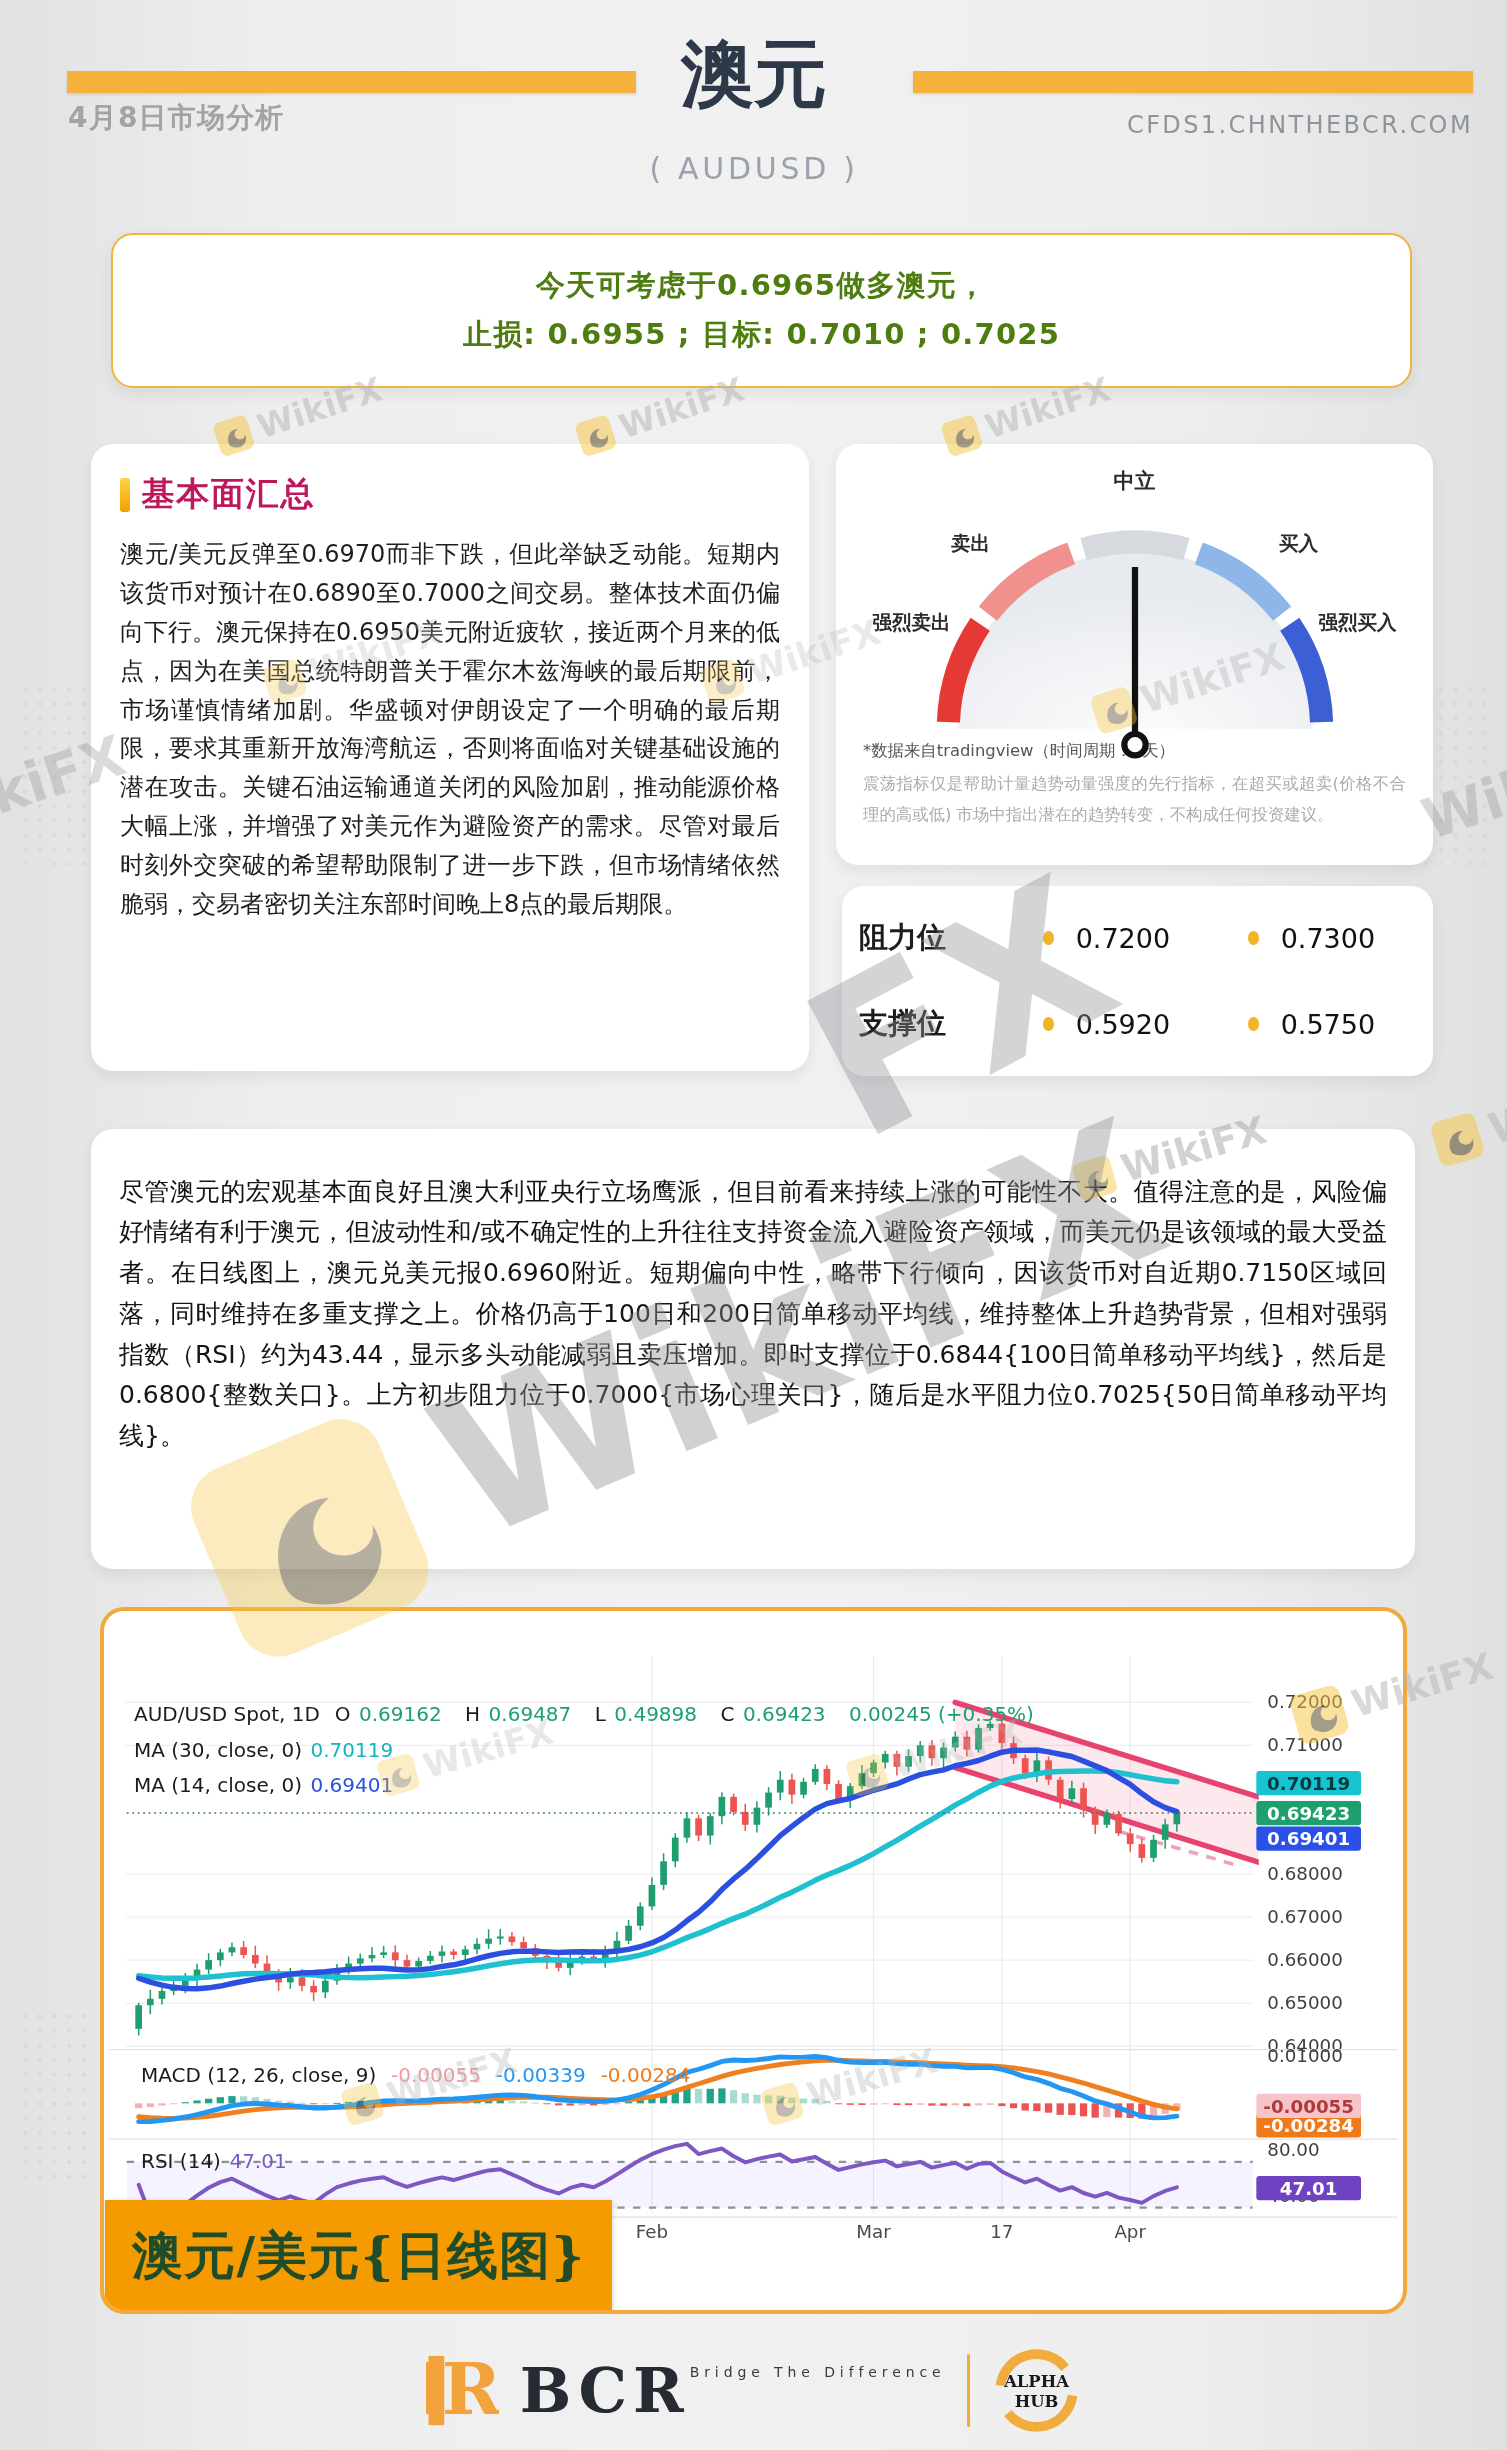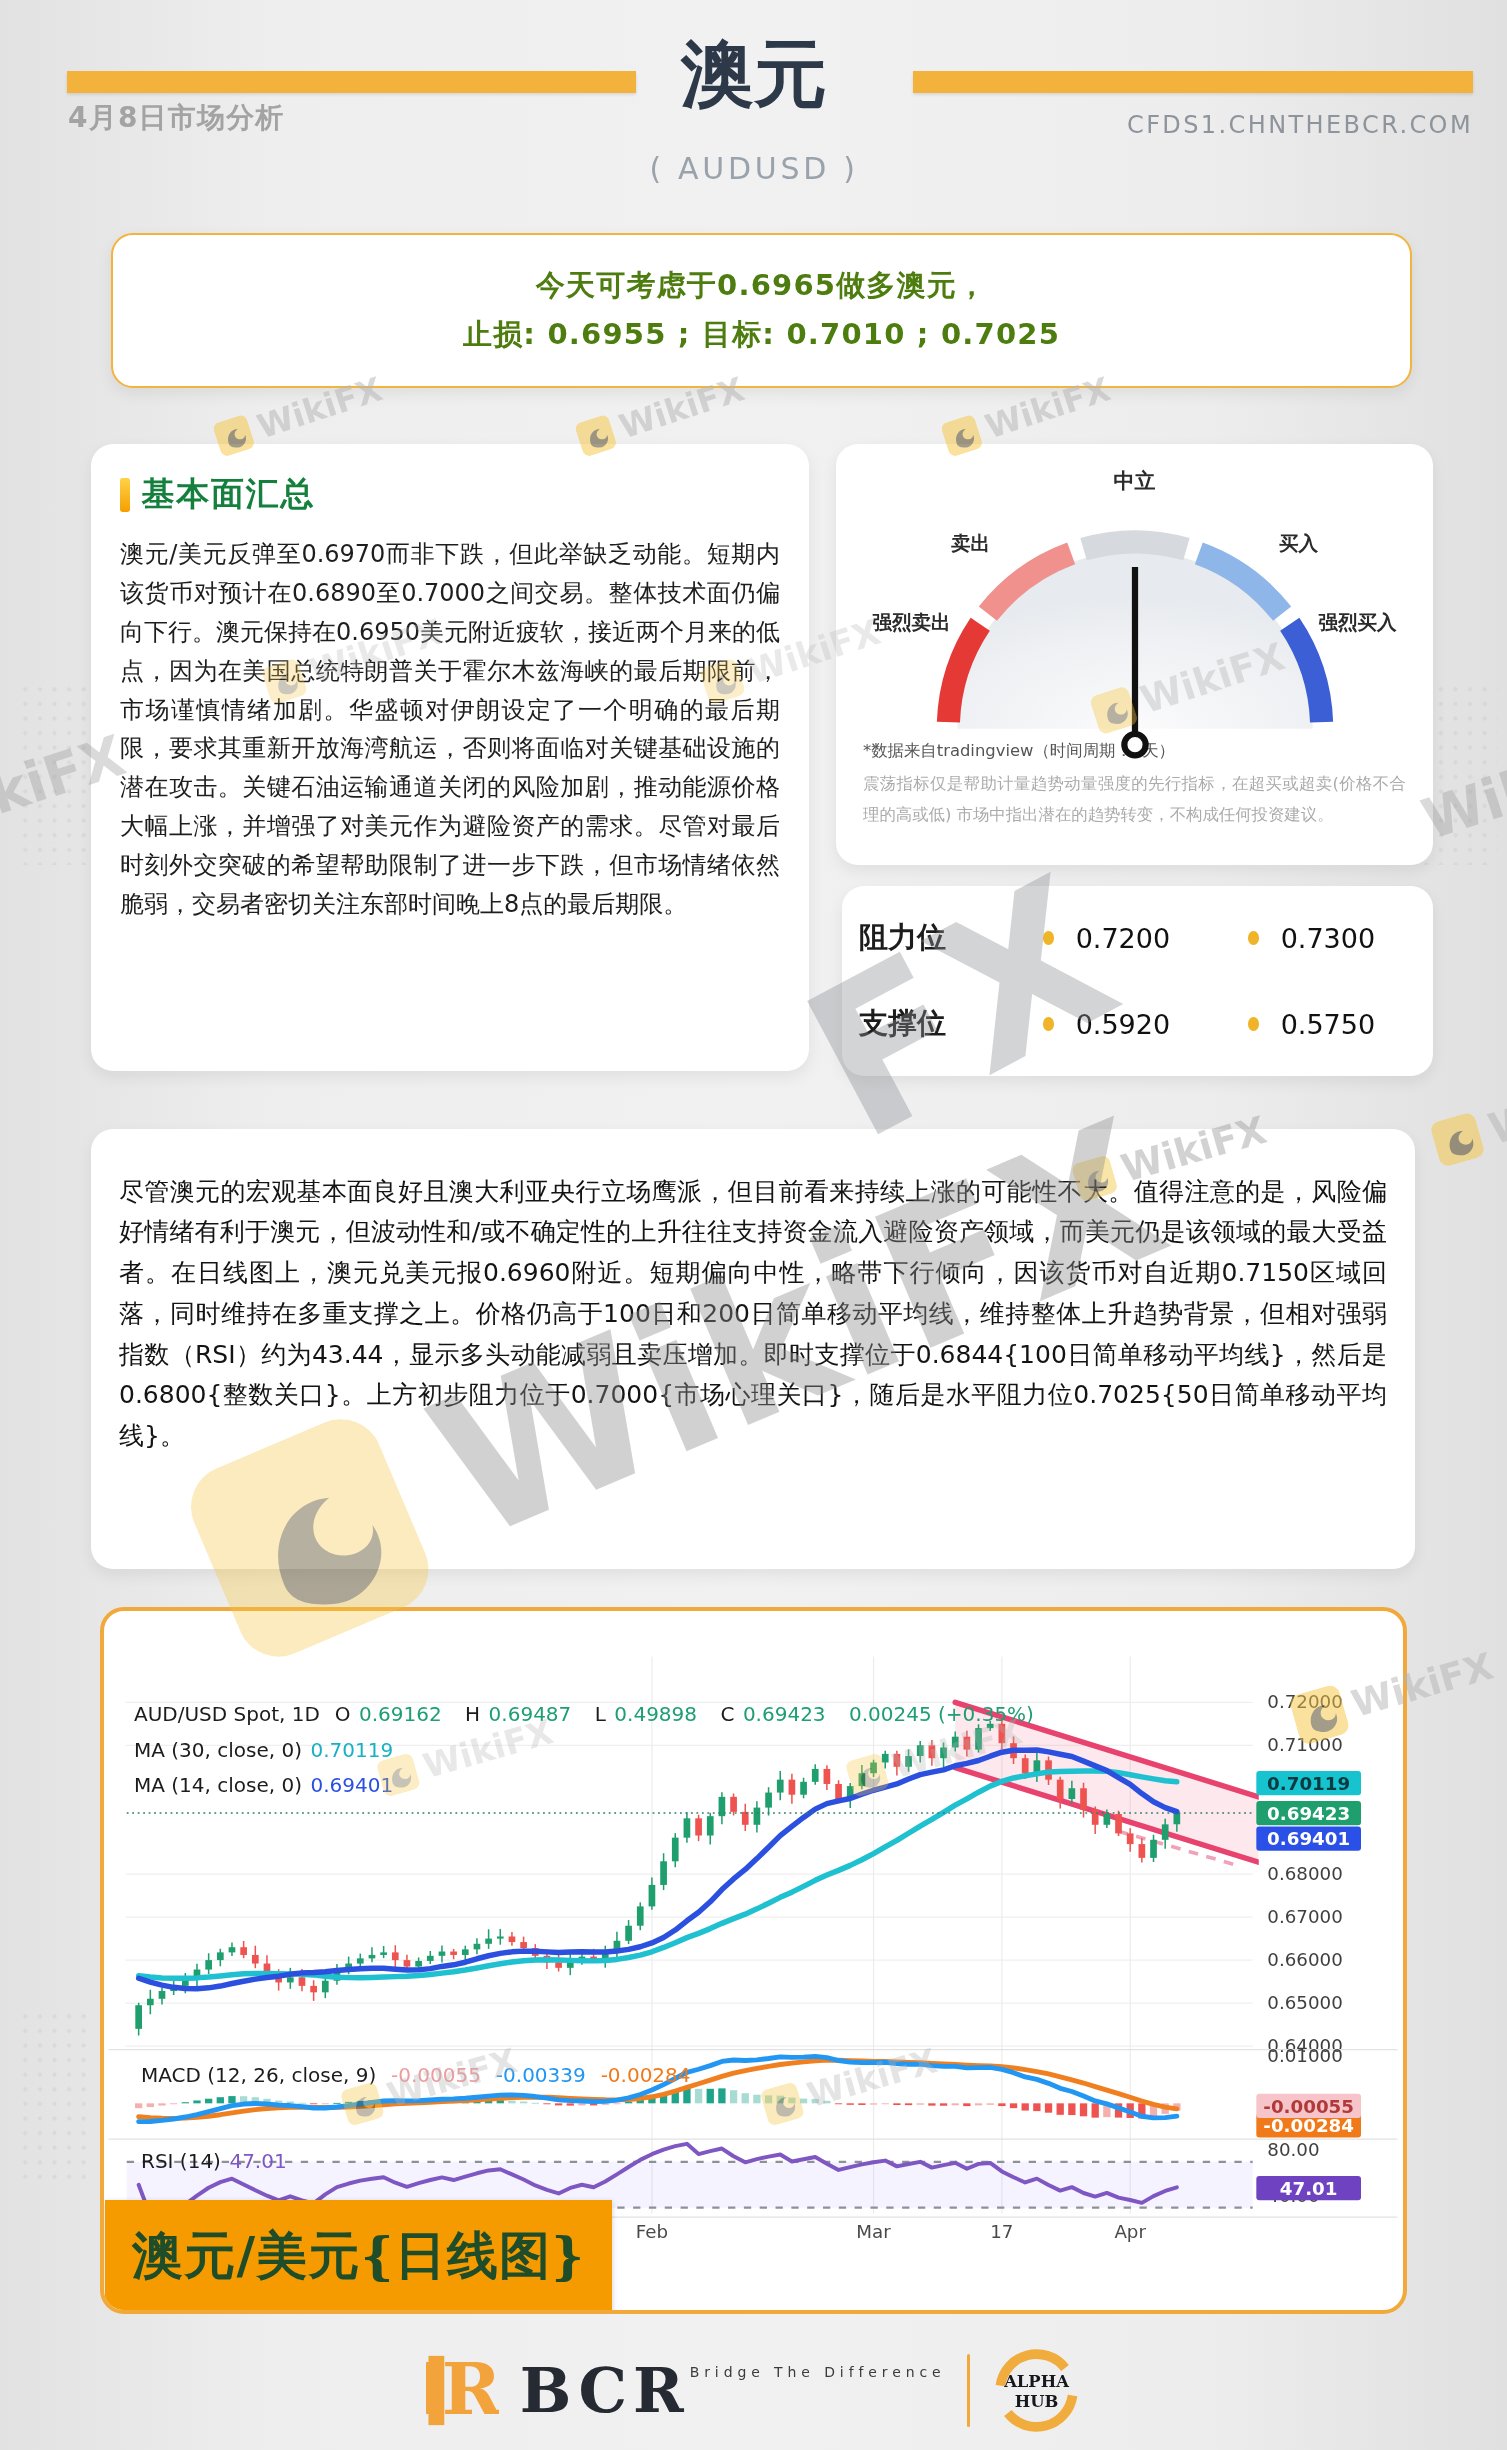--- a/index.html
+++ b/index.html
@@ -15,21 +15,21 @@
   .hdr-site{position:absolute;left:1035px;top:111px;width:438px;text-align:right;font-size:24px;color:#8e949c;letter-spacing:2.4px;z-index:2;}
   .hdr-title{position:absolute;left:0;top:25.6px;width:100%;text-align:center;font-size:73px;font-weight:bold;color:#2d3948;z-index:2;}
   .hdr-sub{position:absolute;left:0;top:151px;width:100%;text-align:center;font-size:30px;color:#9aa2ac;letter-spacing:3.7px;z-index:2;}
   
   .card{position:absolute;background:#fff;border-radius:22px;box-shadow:0 6px 16px rgba(0,0,0,.07);z-index:3;}
   .trade-box{left:111px;top:233px;width:1301px;height:155px;border:2.4px solid #f3b43e;
     display:flex;flex-direction:column;justify-content:center;align-items:center;gap:9.7px;}
   .trade-line{font-size:29px;font-weight:bold;color:#4d7c0f;letter-spacing:1.2px;}
   .sec-head{display:flex;align-items:center;gap:11px;}
   .sec-bar{width:10.4px;height:34px;border-radius:2.4px;background:linear-gradient(180deg,#ffd24a,#f59f00);}
-  .sec-title{font-size:33px;font-weight:bold;color:#15803d;letter-spacing:1.8px;}
+  .sec-title{font-size:33px;font-weight:bold;color:#be185d;letter-spacing:1.8px;}
   .fund-card{left:91px;top:444px;width:718px;height:627px;padding:28px 29px;}
   .fund-body{margin-top:18px;font-size:24px;line-height:1.62;color:#1e1e1e;text-align:justify;}
   .gauge-card{left:836px;top:444px;width:597px;height:421px;padding:18px 27px;}
   .gauge-box{position:relative;width:524px;height:262px;margin:0 auto;}
   .gauge-box svg{position:absolute;left:50%;top:0;transform:translateX(-50%);}
   .glabel{position:absolute;font-weight:bold;color:#2b2b2b;font-size:19.5px;white-space:nowrap;}
   .g-neutral{left:50%;top:2%;transform:translateX(-50%);font-size:21px;}
   .g-sell{left:15%;top:26%;}  .g-buy{right:15%;top:26%;}
   .g-ssell{left:0%;top:56%;text-align:center;}  .g-sbuy{right:0%;top:56%;}
   .gauge-note1{margin-top:16px;font-size:16.4px;color:#555;}

